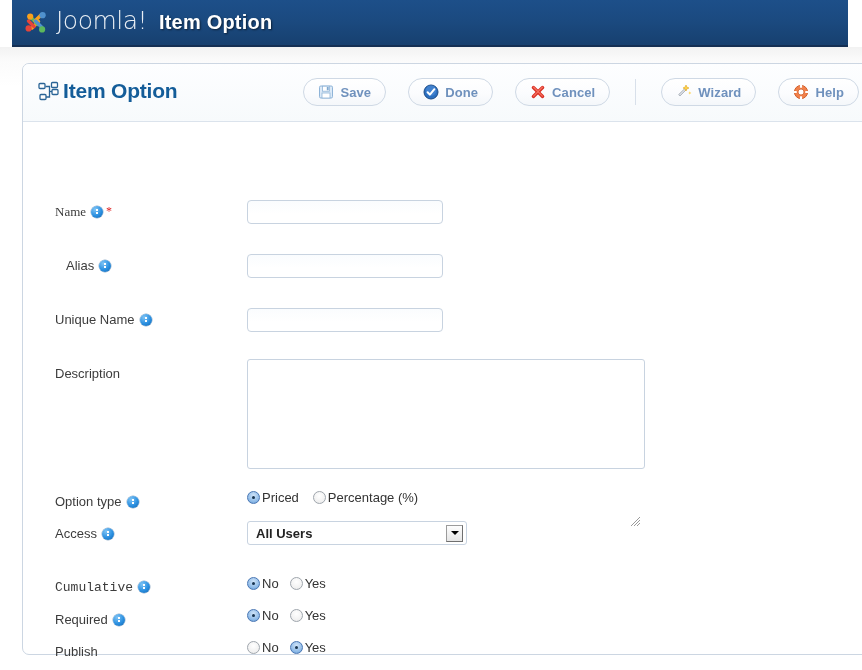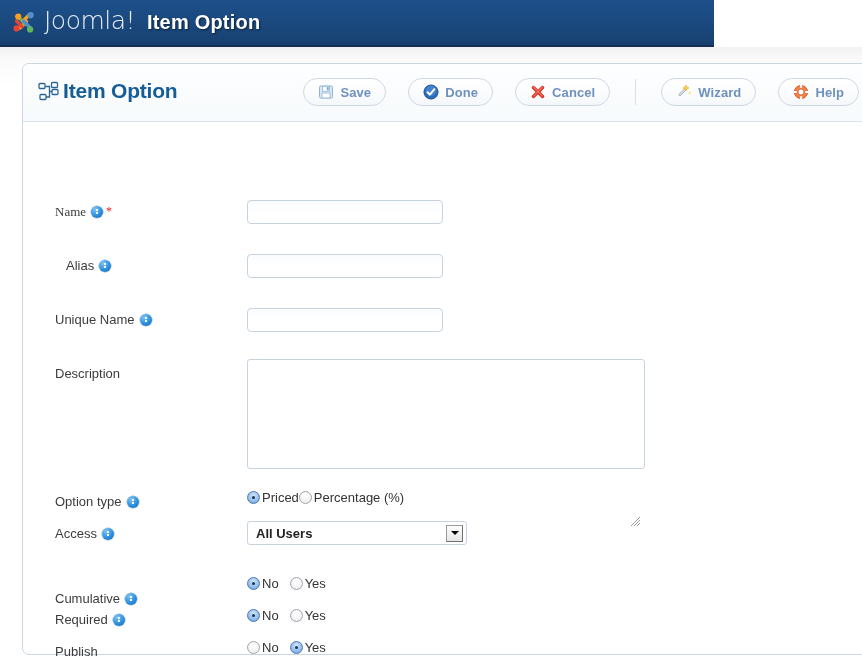--- a/index.html
+++ b/index.html
@@ -6,22 +6,22 @@
     margin: 0; padding: 0;
     width: 862px; height: 670px;
     background: #ffffff;
     font-family: "Liberation Sans", sans-serif;
     overflow: hidden;
   }
 
   
   .topbar {
     position: absolute;
-    left: 0; top: 0;
-    width: 714px; height: 47px;
+    left: 12px; top: 0;
+    width: 836px; height: 47px;
     background: linear-gradient(to bottom, #1d4f89 0%, #1b4a80 45%, #17406f 100%);
     border-bottom: 2px solid #142f53;
     box-sizing: border-box;
     overflow: hidden;
   }
   .joomla-logo {
     position: absolute;
     left: 10px; top: 8px;
     width: 30px; height: 30px;
   }
@@ -415,42 +415,42 @@
           <path d="M11 5 L5 11"></path>
           <path d="M11 8 L8 11"></path>
           <path d="M11 2 L2 11"></path>
         </g>
       </svg>
     </span>
 
     <div class="lab" style="left:32px; top:373px;">
       <span>Option type</span><span class="iicon"></span>
     </div>
-    <div class="radios" style="left:224px; top:369px; ">
+    <div class="radios" style="left:224px; top:369px; gap:14px;">
       <label class="ritem">
         <span class="rdot on"></span>
         <span class="rlbl">Priced</span>
       </label>
       <label class="ritem">
         <span class="rdot off"></span>
         <span class="rlbl">Percentage (%)</span>
       </label>
     </div>
 
     <div class="lab" style="left:32px; top:405px;">
       <span>Access</span><span class="iicon"></span>
     </div>
     <div class="sel-wrap" style="left:224px; top:400px;font-weight:bold;">
       <span class="sel-val">All Users</span>
       <span class="sel-btn">
           <span class="sel-arrow"></span>
         </span>
     </div>
 
-    <div class="lab" style="left:32px; top:470px;">
+    <div class="lab" style="left:32px; top:459px;font-family:Liberation Mono, monospace;">
       <span>Cumulative</span><span class="iicon"></span>
     </div>
     <div class="radios" style="left:224px; top:455px; gap:11px;">
       <label class="ritem">
         <span class="rdot on"></span>
         <span class="rlbl">No</span>
       </label>
       <label class="ritem">
         <span class="rdot off"></span>
         <span class="rlbl">Yes</span>

